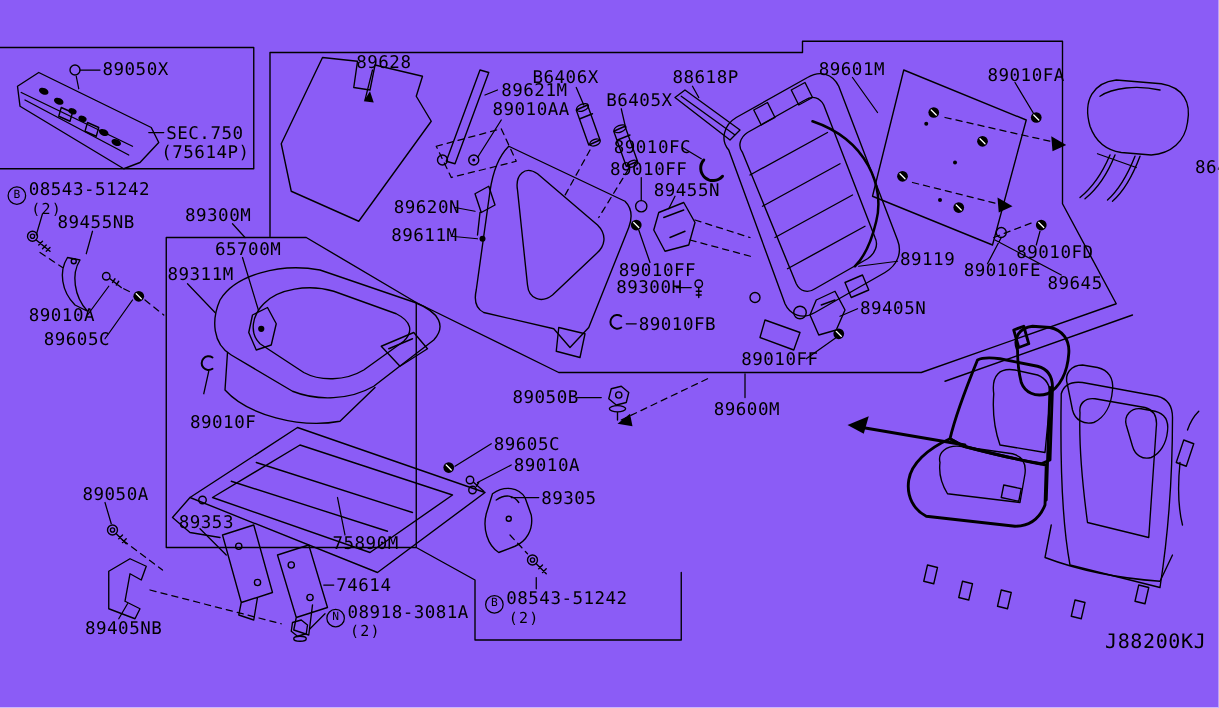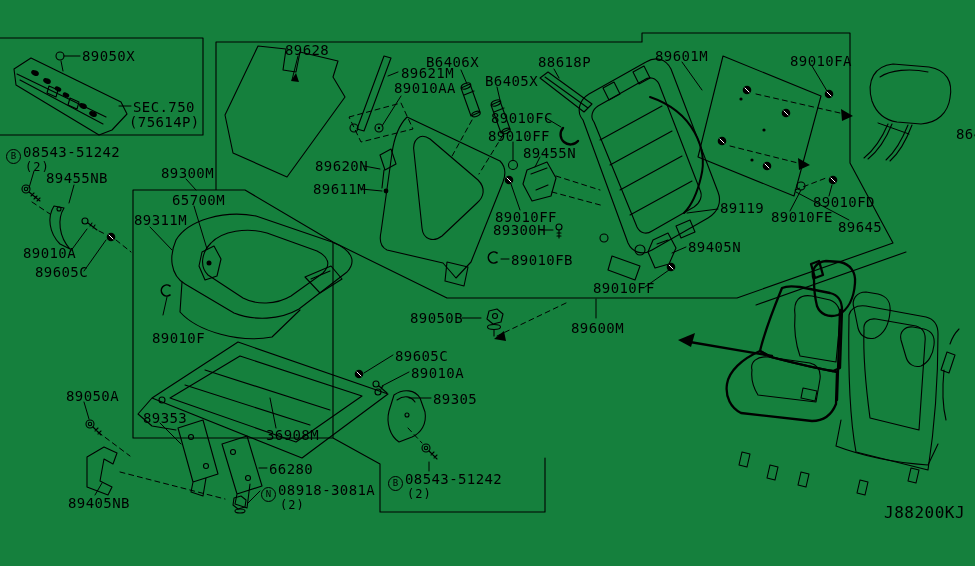--- a/index.html
+++ b/index.html
@@ -1,16 +1,16 @@
 <!DOCTYPE html>
 <html><head>
 <meta charset="utf-8">
 <style>
   html,body{margin:0;padding:0;background:#fff;}
-  #stage{position:relative;width:975px;height:566px;background:#15803d;overflow:hidden;
+  #stage{position:relative;width:975px;height:566px;background:#8b5cf6;overflow:hidden;
          font-family:"DejaVu Sans Mono","Liberation Mono",monospace;}
   #art{position:absolute;left:0;top:0;}
   .lbl{position:absolute;font-size:14px;line-height:15px;letter-spacing:.4px;color:#000;
        white-space:nowrap;}
   .qty{font-size:12px;letter-spacing:1px;}
   .circ{display:inline-block;width:13px;height:13px;border:1.3px solid #000;border-radius:50%;
         font-size:9px;line-height:13px;text-align:center;vertical-align:-2px;margin-right:2px;
         letter-spacing:0;}
   .code{font-size:16px;letter-spacing:.5px;}
 </style>
@@ -247,21 +247,21 @@
   <div class="lbl" style="left:82px;top:49px">89050X</div>
   <div class="lbl" style="left:133px;top:100px">SEC.750</div>
   <div class="lbl" style="left:129px;top:115px">(75614P)</div>
 
   <div class="lbl" style="left:6px;top:145px"><span class="circ">B</span><span>08543-51242</span></div>
   <div class="lbl qty" style="left:25px;top:160px">(2)</div>
 
   <div class="lbl" style="left:46px;top:171px">89455NB</div>
   <div class="lbl" style="left:23px;top:246px">89010A</div>
   <div class="lbl" style="left:35px;top:265px">89605C</div>
-  <div class="lbl" style="left:161px;top:166px">89300M</div>
+  <div class="lbl" style="left:148px;top:166px">89300M</div>
   <div class="lbl" style="left:172px;top:193px">65700M</div>
   <div class="lbl" style="left:134px;top:213px">89311M</div>
   <div class="lbl" style="left:152px;top:331px">89010F</div>
 
   <div class="lbl" style="left:285px;top:43px">89628</div>
   <div class="lbl" style="left:401px;top:66px">89621M</div>
   <div class="lbl" style="left:394px;top:81px">89010AA</div>
   <div class="lbl" style="left:426px;top:55px">B6406X</div>
   <div class="lbl" style="left:485px;top:74px">B6405X</div>
   <div class="lbl" style="left:538px;top:55px">88618P</div>
@@ -288,21 +288,21 @@
   <div class="lbl" style="left:410px;top:311px">89050B</div>
   <div class="lbl" style="left:395px;top:349px">89605C</div>
   <div class="lbl" style="left:411px;top:366px">89010A</div>
   <div class="lbl" style="left:433px;top:392px">89305</div>
 
   <div class="lbl" style="left:388px;top:472px"><span class="circ">B</span><span>08543-51242</span></div>
   <div class="lbl qty" style="left:407px;top:487px">(2)</div>
 
   <div class="lbl" style="left:66px;top:389px">89050A</div>
   <div class="lbl" style="left:143px;top:411px">89353</div>
-  <div class="lbl" style="left:266px;top:428px">36908M</div>
-  <div class="lbl" style="left:269px;top:462px">66280</div>
+  <div class="lbl" style="left:266px;top:428px">75890M</div>
+  <div class="lbl" style="left:269px;top:462px">74614</div>
 
   <div class="lbl" style="left:261px;top:483px"><span class="circ">N</span><span>08918-3081A</span></div>
   <div class="lbl qty" style="left:280px;top:498px">(2)</div>
 
   <div class="lbl" style="left:68px;top:496px">89405NB</div>
   <div class="lbl code" style="left:884px;top:505px">J88200KJ</div>
 </div>
 
 </body></html>

